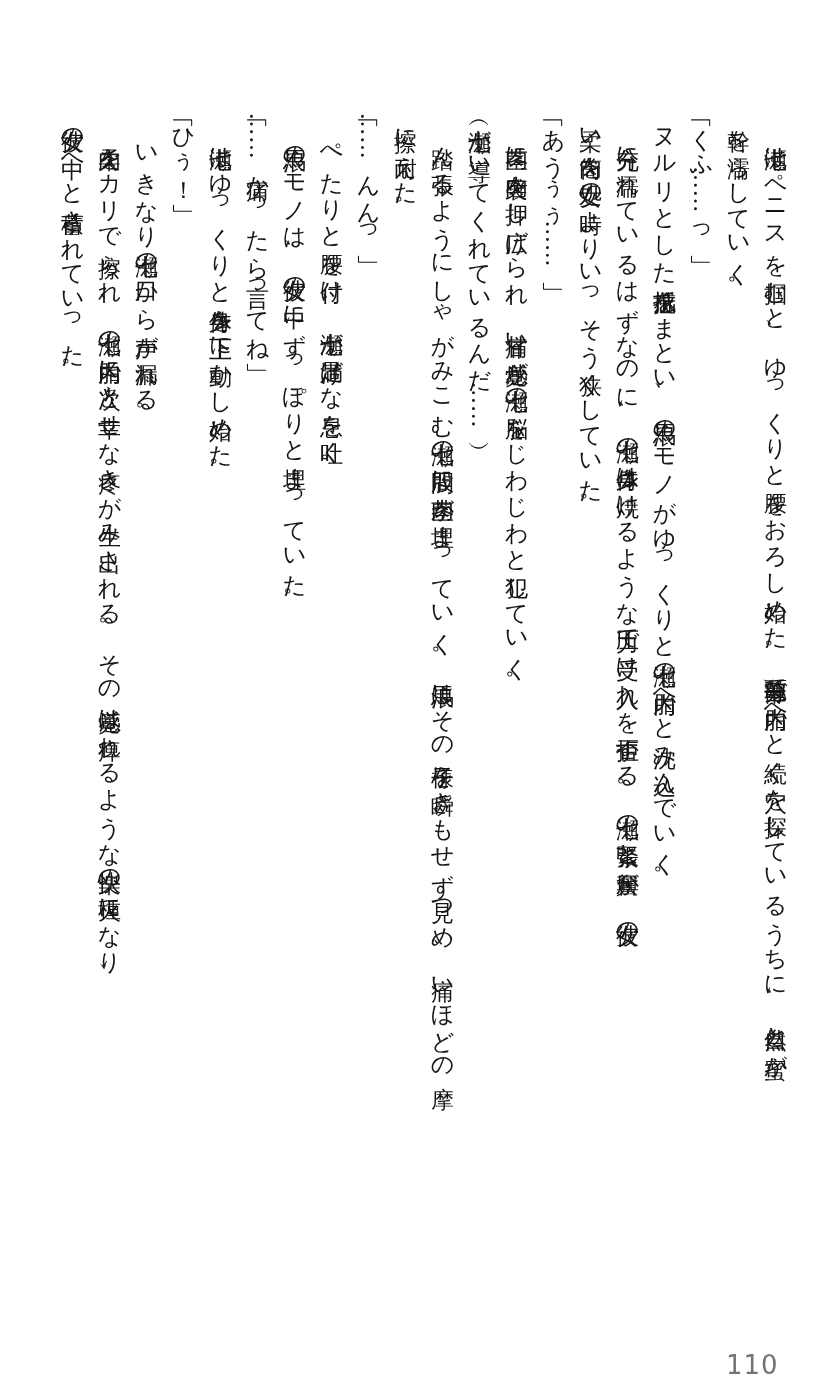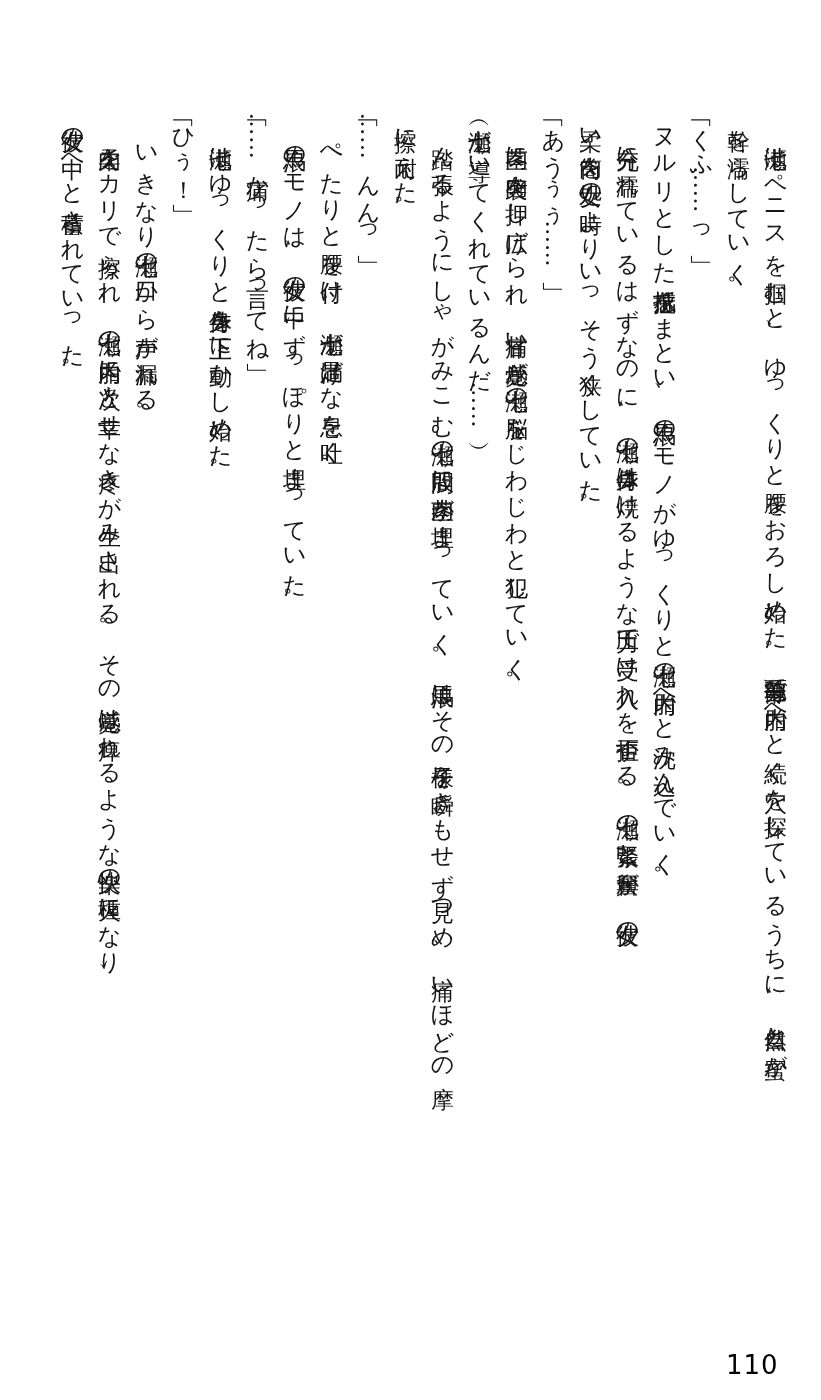--- a/index.html
+++ b/index.html
@@ -39,21 +39,21 @@
   }
   .page-number {
     position: absolute;
     top: 1350px;
     left: 726px;
     width: 46px;
     text-align: center;
     font-family: "DejaVu Sans", "Liberation Sans", sans-serif;
     font-size: 26px;
     letter-spacing: 1px;
-    color: #000000;
+    color: #737373;
   }
 </style>
 </head>
 <body>
 
 <div class="page">
   <div class="text-block">
 
   <p class="tline indent">七瀬はペニスを掴むと、ゆっくりと腰をおろし始めた。亀頭部分で胎内へと続く穴を探しているうちに、自然と蜜が</p>
       <p class="tline">幹を濡らしていく。</p>

